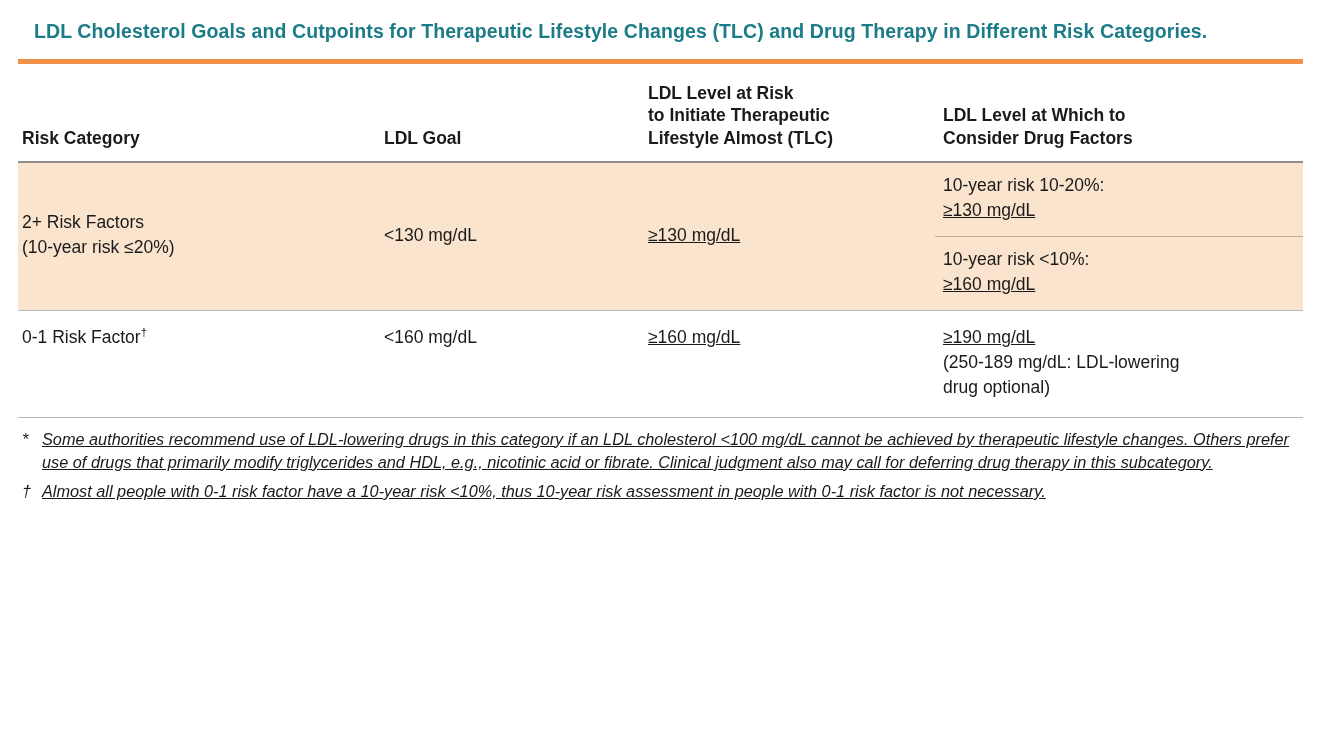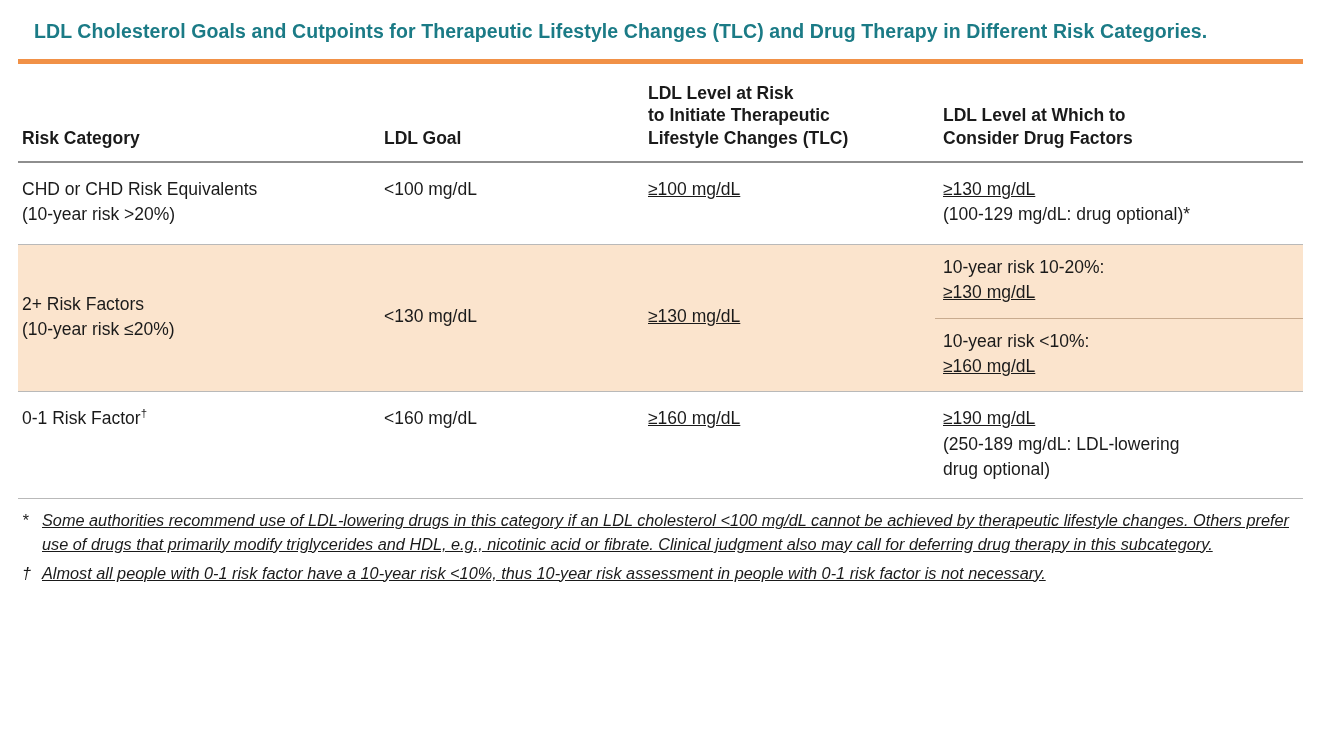--- a/index.html
+++ b/index.html
@@ -135,44 +135,30 @@
         <col class="c3">
         <col class="c4">
     </colgroup>
     <thead>
       <tr>
         <th class="h1">Risk Category</th>
         <th class="h2">LDL  Goal</th>
         <th class="h3">
           <div>LDL Level at Risk</div>
           <div>to Initiate Therapeutic</div>
-          <div>Lifestyle Changes (TLC)</div>
+          <div>Lifestyle Almost (TLC)</div>
         </th>
         <th class="h4">
           <div>LDL Level at Which to</div>
           <div>Consider Drug Factors</div>
         </th>
       </tr>
     </thead>
     <tbody>
 
-      <tr class="row-sep">
-        <td>
-          <div>CHD or CHD Risk Equivalents</div>
-          <div>(10-year risk &gt;20%)</div>
-        </td>
-        <td class="cellpad-2">&lt;100 mg/dL</td>
-        <td class="cellpad-3">
-          <span class="u">≥100 mg/dL</span>
-        </td>
-        <td class="cellpad-4">
-          <div><span class="u"> ≥130 mg/dL</span></div>
-          <div>(100-129 mg/dL: drug optional)*</div>
-        </td>
-      </tr>
 
       <tr class="shaded row-sep">
         <td class="mid">
           <div>2+ Risk Factors</div>
           <div>(10-year risk ≤20%)</div>
         </td>
         <td class="cellpad-2 mid">&lt;130 mg/dL</td>
         <td class="cellpad-3 mid">
           <span class="u">≥130 mg/dL</span>
         </td>

